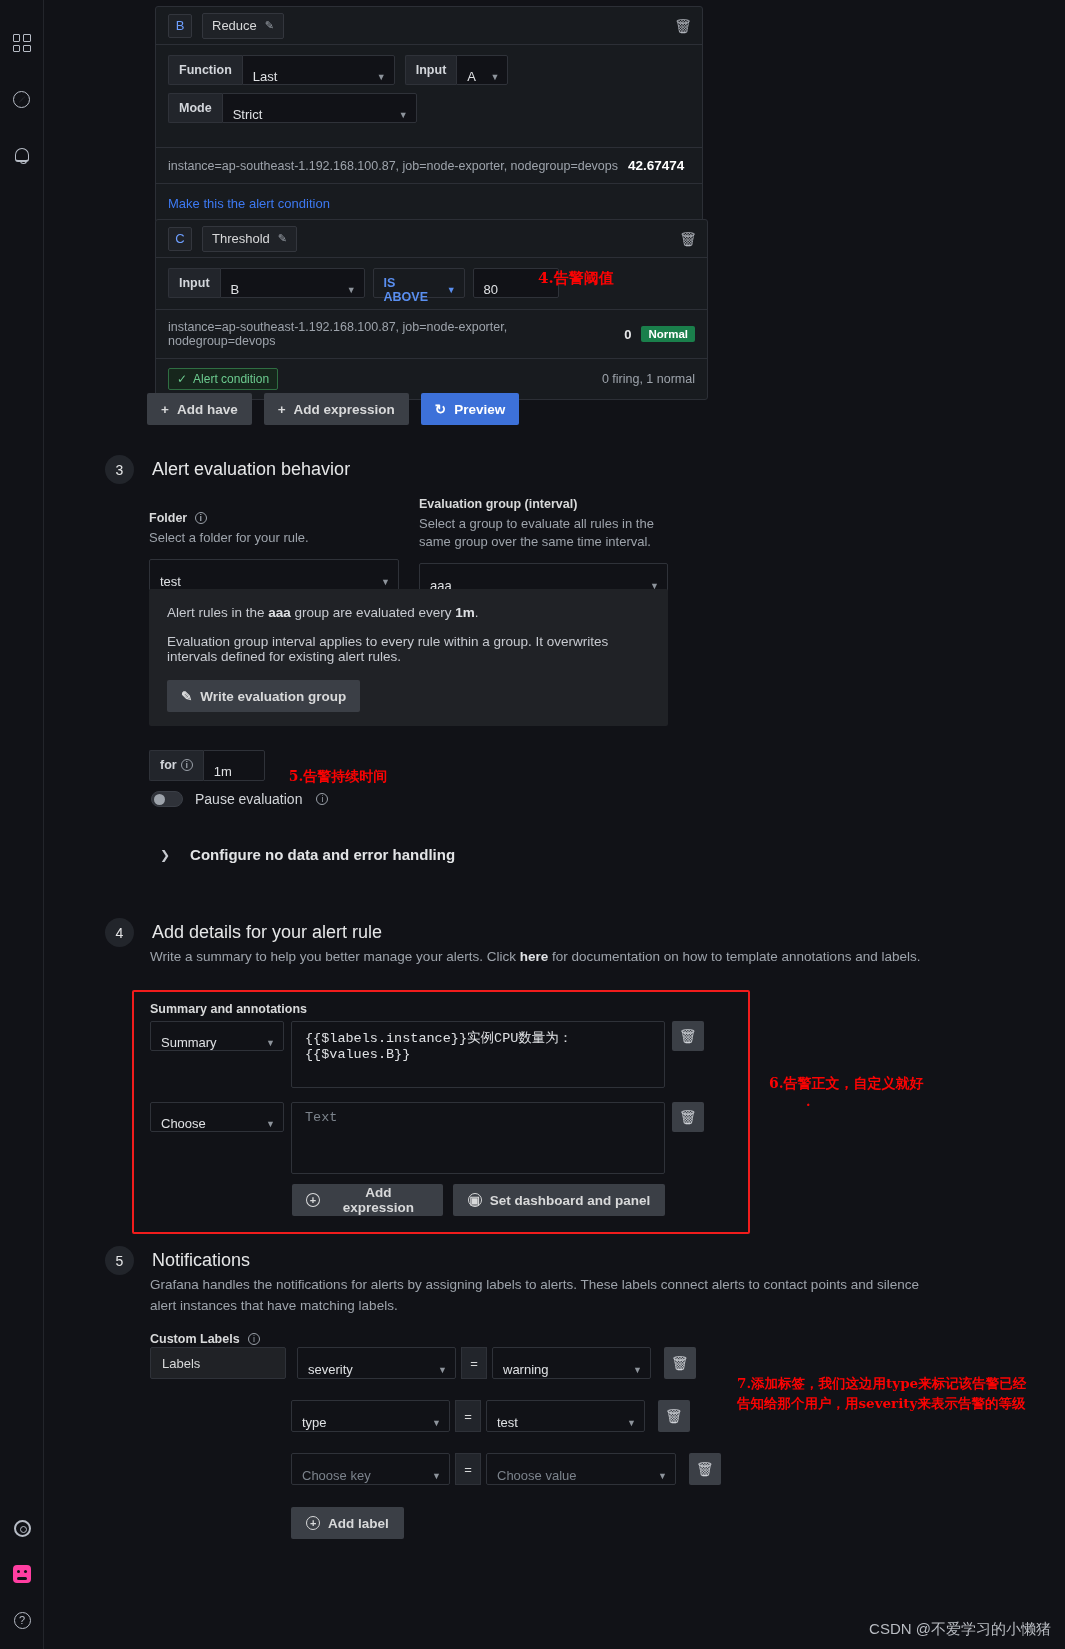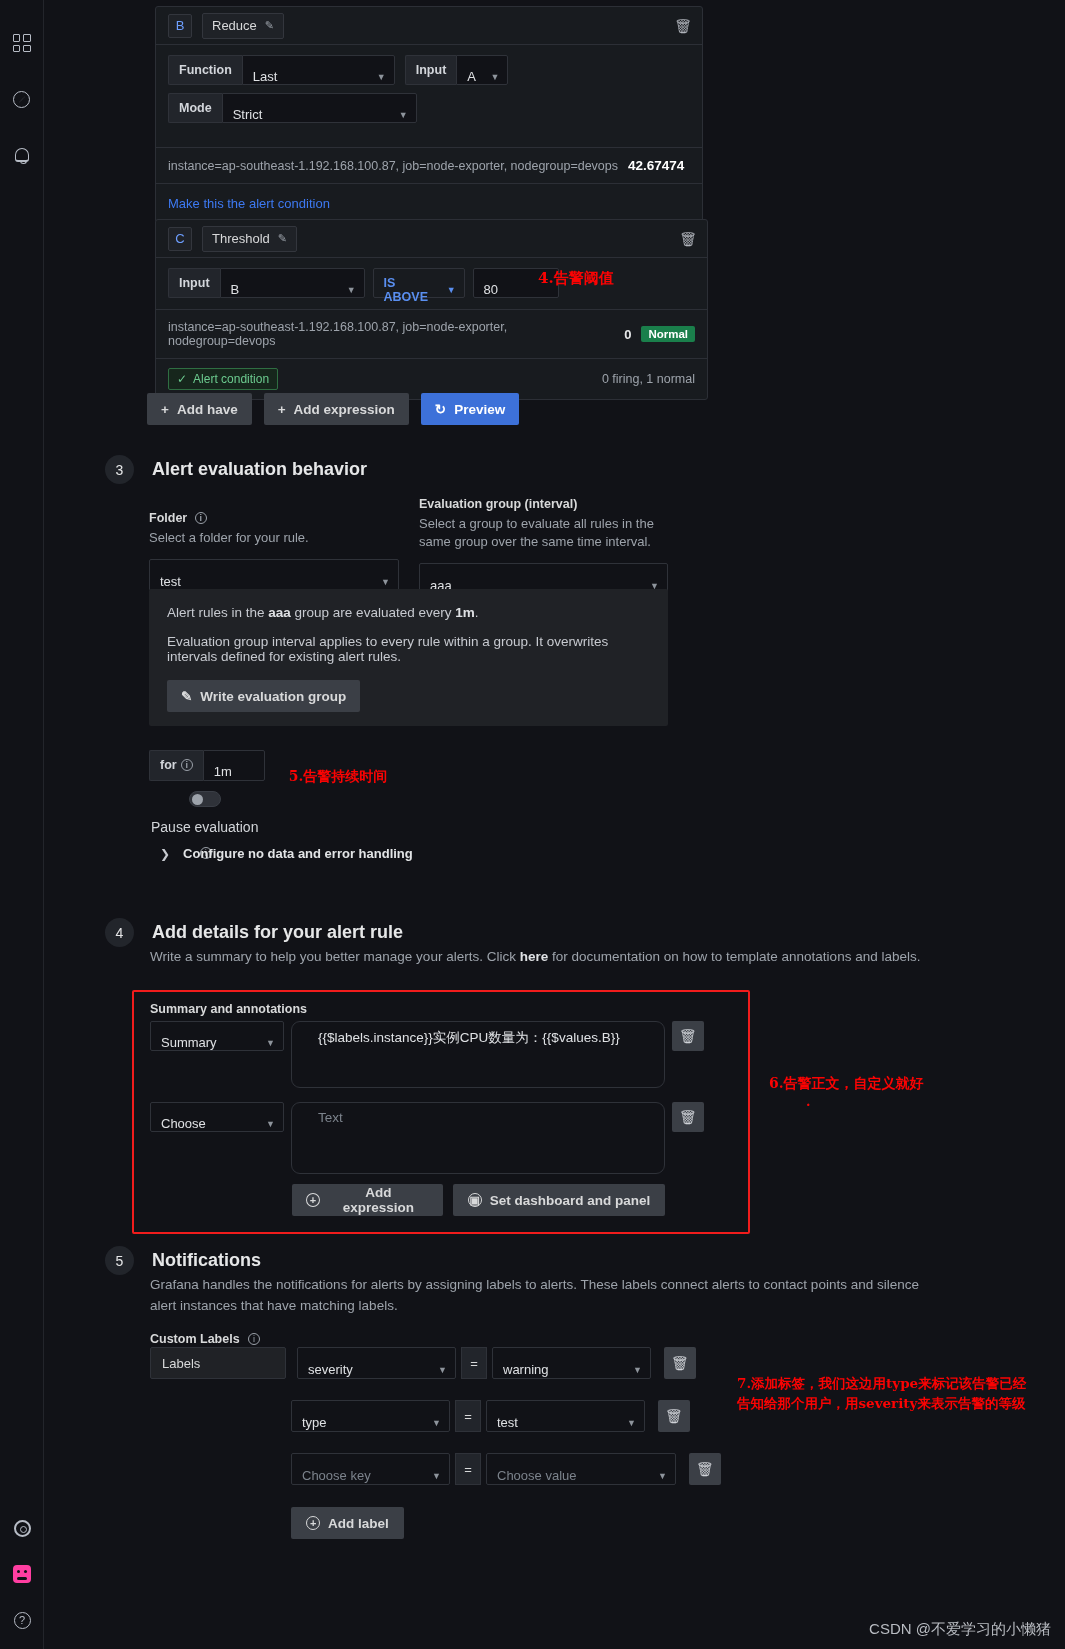--- a/index.html
+++ b/index.html
@@ -109,21 +109,21 @@
     font-size: 13.5px; font-weight: 600; color: #d8d9da; background: #3b3f46; cursor: pointer;
     font-family: "Liberation Sans", sans-serif;
   }
   .btn-primary { background: #3d71d9; color: #fff; }
 
   
   .step-num {
     width: 29px; height: 29px; border-radius: 50%; background: #22252b;
     color: #e6e7e8; font-size: 14px; display: flex; align-items: center; justify-content: center;
   }
-  .step-title { font-size: 18px; color: #e6e7e8; font-weight: 700; }
+  .step-title { font-size: 18px; color: #e6e7e8; font-weight: 400; }
   .step-desc { font-size: 13.5px; color: #9da3ab; line-height: 1.55; }
   .b-white { color: #dfe1e4; font-weight: 700; }
 
   .lbl-bold { font-size: 12.5px; font-weight: 700; color: #d8d9da; }
   .lbl-sub { font-size: 13px; color: #9da3ab; line-height: 1.4; }
   .info-i {
     display: inline-block; width: 12px; height: 12px; border: 1px solid #9aa0a8;
     border-radius: 50%; font-size: 9px; line-height: 10px; text-align: center;
     color: #9aa0a8; vertical-align: 1px; margin-left: 4px;
   }
@@ -144,23 +144,23 @@
 
   
   .redbox { position: absolute; border: 2px solid #f11c1c; border-radius: 2px; }
   .redtxt {
     position: absolute; color: #fb0303; font-weight: 700;
     font-family: "DejaVu Serif", "Liberation Serif", serif;
   }
 
   
   .ta {
-    background: #111217; border: 1px solid #2f3239; border-radius: 9px;
-    color: #dfe1e4; font-size: 13.5px; padding: 7px 26px; resize: none;
-    font-family: Liberation Sans, sans-serif;
+    background: #111217; border: 1px solid #2f3239; border-radius: 2px;
+    color: #dfe1e4; font-size: 13.5px; padding: 7px 13px; resize: none;
+    font-family: Liberation Mono, monospace;
   }
   .ta::placeholder { color: #7c838c; }
 
   .labels-static {
     height: 32px; background: #202226; border: 1px solid #2f3239; border-radius: 2px;
     display: flex; align-items: center; padding: 0 11px; font-size: 13px; color: #d8d9da;
   }
   .eq-box {
     width: 26px; height: 32px; background: #22252b; border: 1px solid #2f3239;
     display: flex; align-items: center; justify-content: center; font-size: 13px; color: #d8d9da;
@@ -348,29 +348,29 @@
     <span class="fl-label" style="height:31px;">
       <span>for</span>
       <span class="info-i">i</span>
     </span>
     <span class="sel" style="width:62px; height:31px;">
       <span>1m</span>
     </span>
     <span class="redtxt" style="position:static; margin-left:24px; font-size:14px;margin-top:24px;">5.告警持续时间</span>
   </div>
 
-  <div style="position:absolute; left:151px; top:791px; display:flex; align-items:center; gap:12px;flex-direction:column;">
+  <div style="position:absolute; left:151px; top:791px; display:flex; align-items:center; gap:12px;">
     <span class="toggle"></span>
     <span style="font-size:14px; color:#d2d5d9;">Pause evaluation</span>
     <span class="info-i" style="margin-left:2px;">i</span>
   </div>
 
   <div style="position:absolute; left:160px; top:846px; display:flex; align-items:center; gap:13px;">
     <span class="chev-right">❯</span>
-    <span style="font-size:13px; color:#e2e4e6; font-weight:600;">Configure no data and error handling</span>
+    <span style="font-size:15px; color:#e2e4e6; font-weight:600;margin-left:7px;">Configure no data and error handling</span>
   </div>
 
   <div style="position:absolute; left:105px; top:918px; display:flex; align-items:center; gap:18px;">
     <span class="step-num">4</span>
     <span class="step-title">Add details for your alert rule</span>
   </div>
   <div class="step-desc" style="position:absolute; left:150px; top:947px; width:790px;">
     <span>Write a summary to help you better manage your alerts. Click </span><span class="b-white">here</span><span> for documentation on how to template annotations and labels.</span>
   </div>
 

